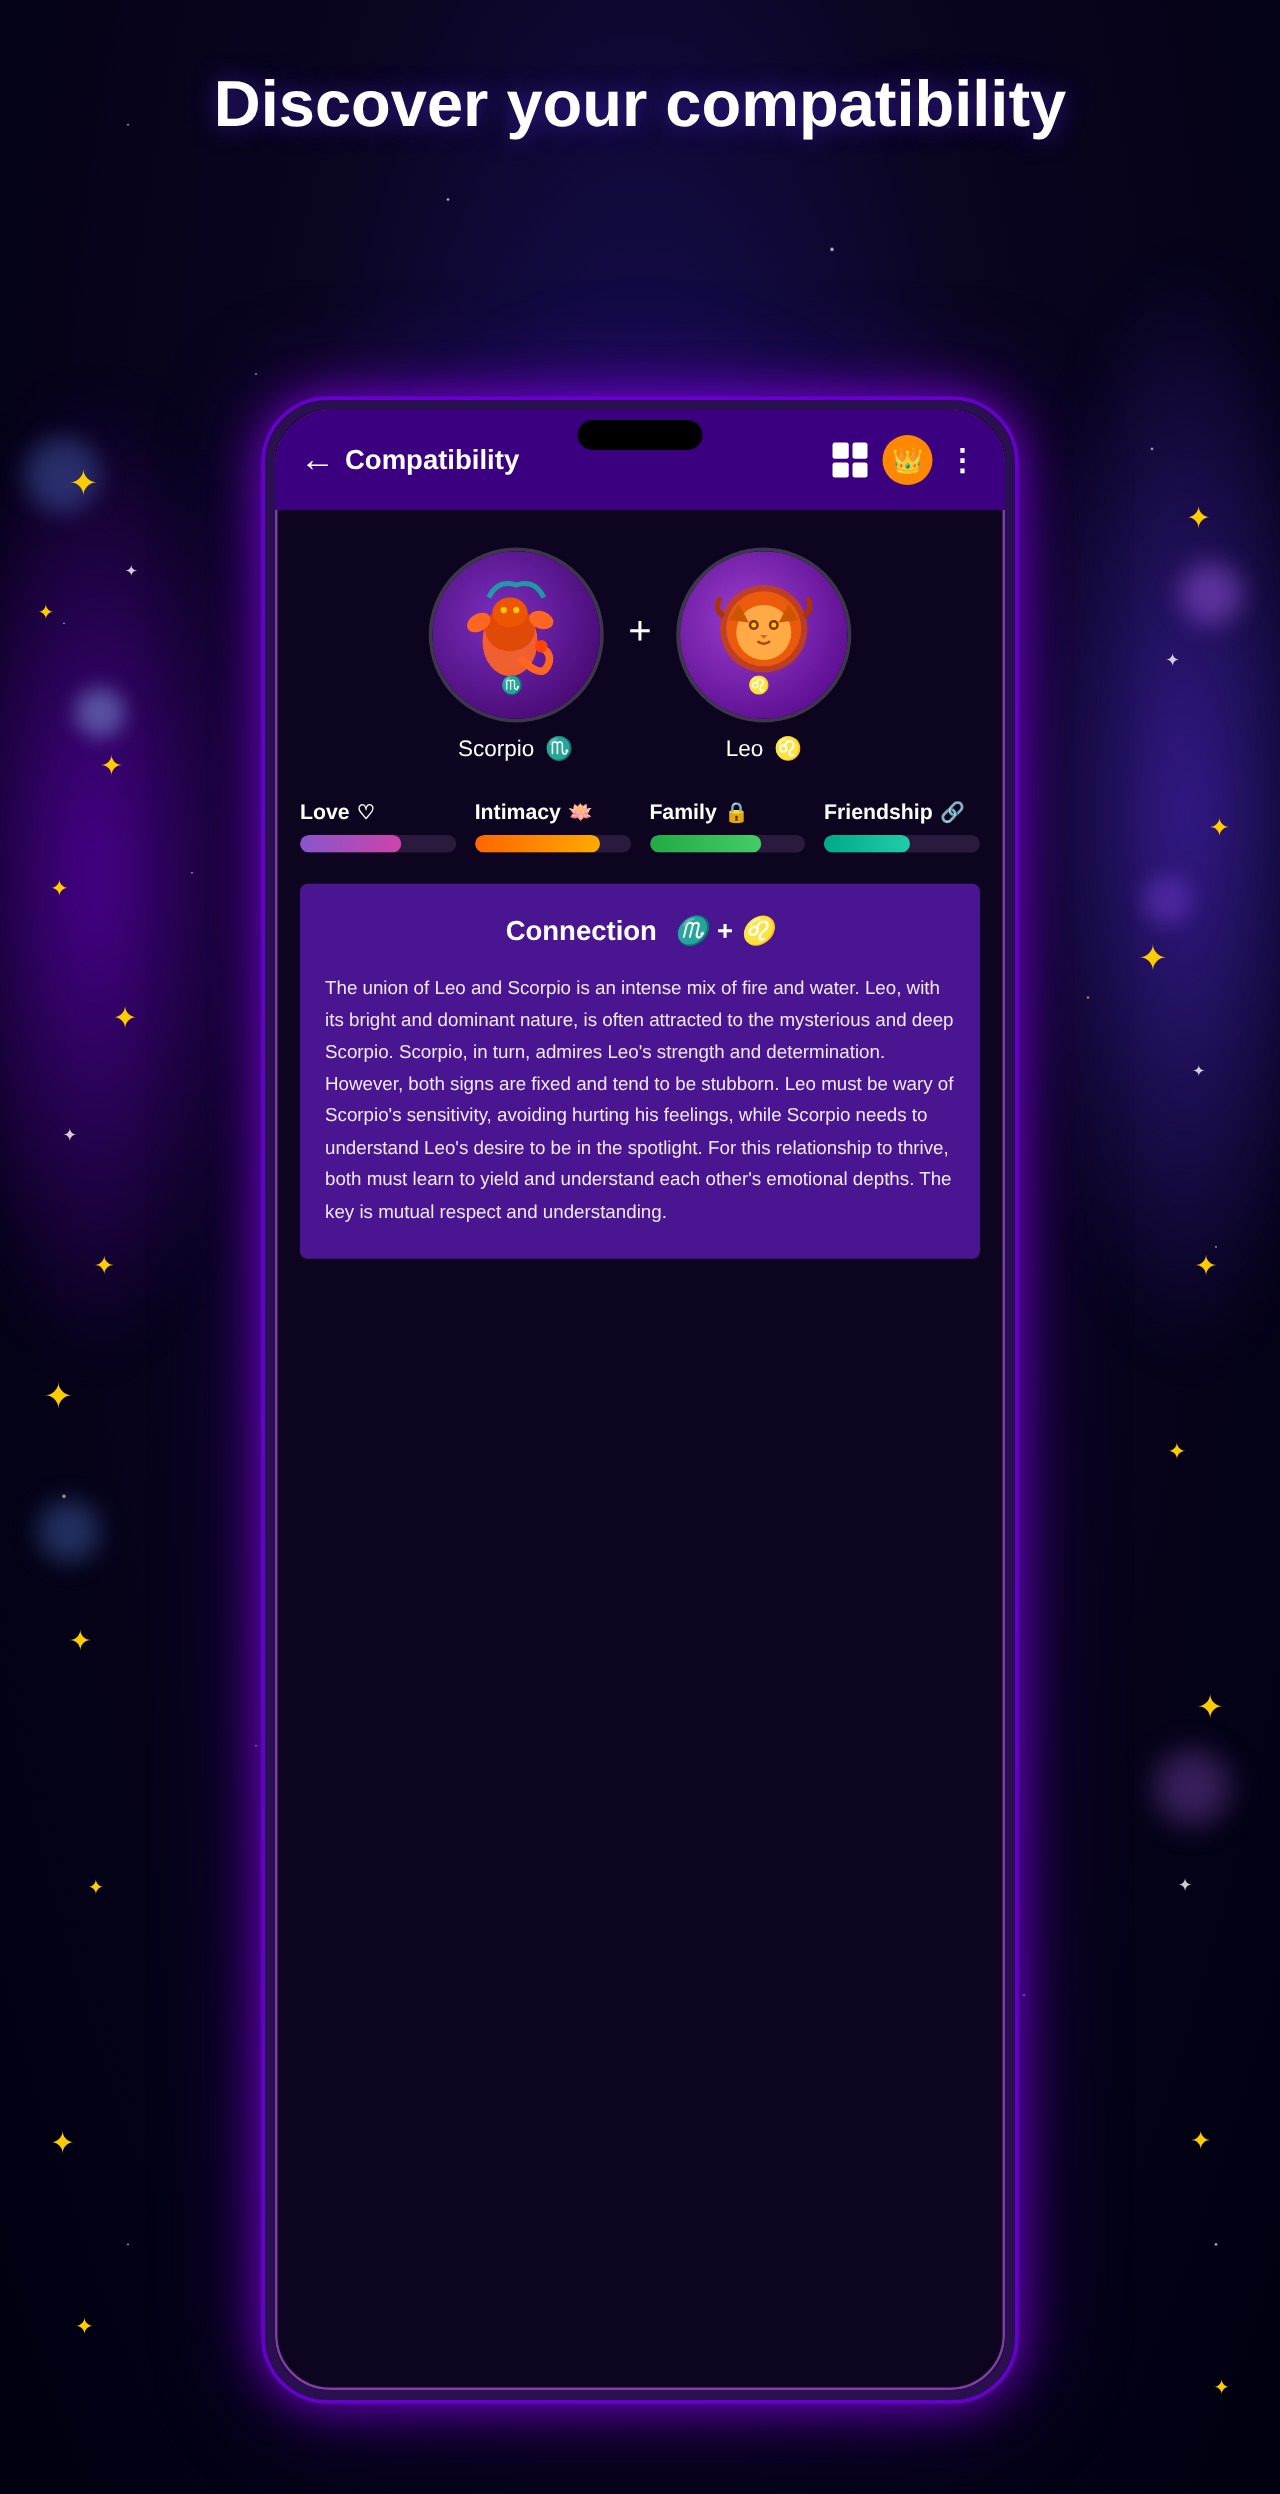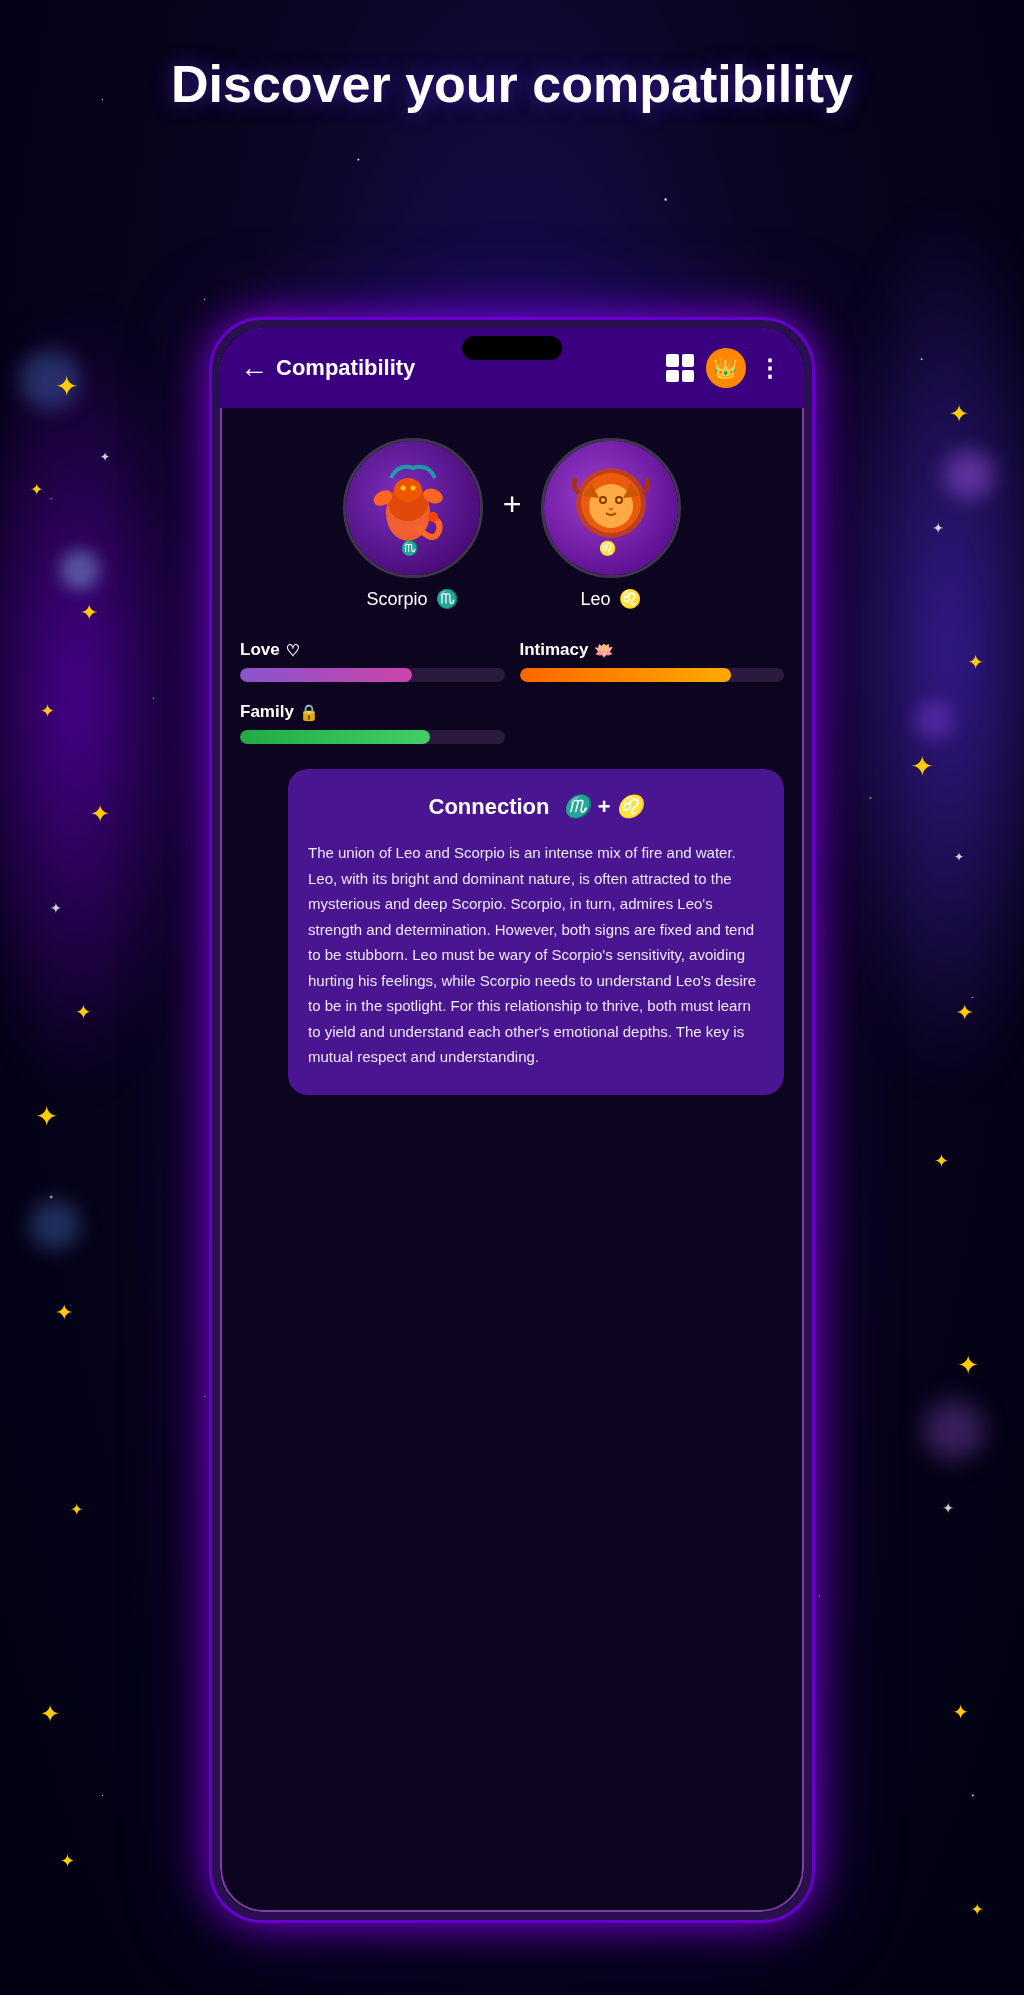--- a/index.html
+++ b/index.html
@@ -281,21 +281,21 @@
     .plus-sign {
       color: white;
       font-size: 32px;
       font-weight: 300;
       margin-bottom: 40px;
     }
 
     
     .metrics-grid {
       display: grid;
-      grid-template-columns: 1fr 1fr;
+      grid-template-columns: 1fr 1fr 1fr 1fr;
       gap: 20px 15px;
       margin-bottom: 25px;
     }
 
     .metric-item {
       display: flex;
       flex-direction: column;
       gap: 8px;
     }
 
@@ -334,24 +334,23 @@
     
     .bar-trust { background: linear-gradient(90deg, #22aa44, #44cc66); width: 72%; }
     
     .bar-friendship { background: linear-gradient(90deg, #00aa88, #22ccaa); width: 55%; }
     
     .bar-family { background: linear-gradient(90deg, #886622, #aa8833); width: 45%; }
 
     
     .connection-box {
       background: #4a1590;
-      border-radius: 20px;
+      border-radius: 6px;
       padding: 25px 20px;
       margin-top: 10px;
-      margin-left: 48px;
     }
 
     .connection-title {
       color: white;
       font-size: 22px;
       font-weight: bold;
       text-align: center;
       margin-bottom: 20px;
     }
 
@@ -545,20 +544,29 @@
         <div class="metric-item">
           <div class="metric-label">
             <span>Family</span>
             <span class="metric-icon">🔒</span>
           </div>
           <div class="progress-bar-bg">
             <div class="progress-bar-fill bar-trust"></div>
           </div>
         </div>
 
+        <div class="metric-item">
+          <div class="metric-label">
+            <span>Friendship</span>
+            <span class="metric-icon">🔗</span>
+          </div>
+          <div class="progress-bar-bg">
+            <div class="progress-bar-fill bar-friendship"></div>
+          </div>
+        </div>
 
       </div>
 
       <div class="connection-box">
         <div class="connection-title">
           <span>Connection</span>
           <span style="margin-left:8px; font-style:italic;">♏ + ♌</span>
         </div>
         <div class="connection-text">The union of Leo and Scorpio is an intense mix of fire and water. Leo, with its bright and dominant nature, is often attracted to the mysterious and deep Scorpio. Scorpio, in turn, admires Leo's strength and determination. However, both signs are fixed and tend to be stubborn. Leo must be wary of Scorpio's sensitivity, avoiding hurting his feelings, while Scorpio needs to understand Leo's desire to be in the spotlight. For this relationship to thrive, both must learn to yield and understand each other's emotional depths. The key is mutual respect and understanding.</div>
       </div>

